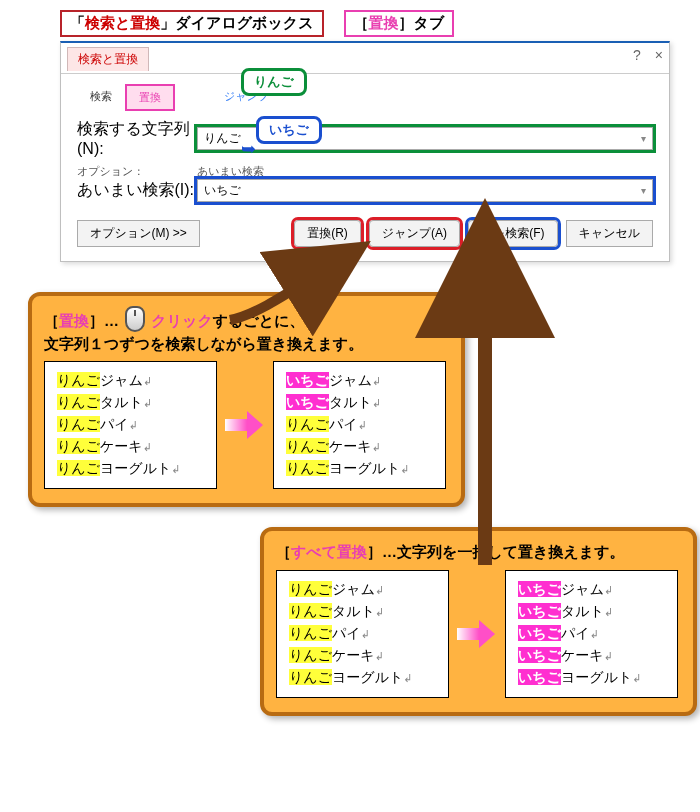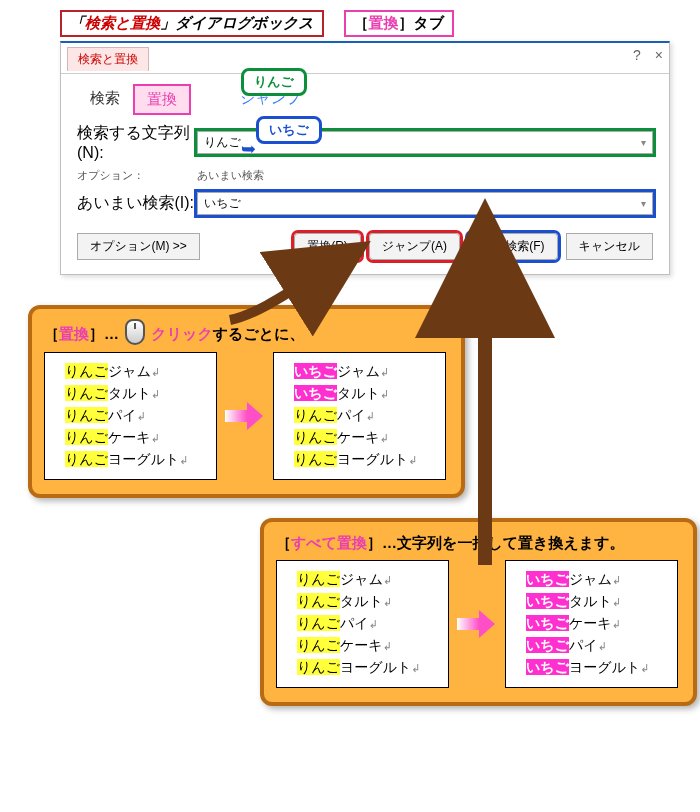--- a/index.html
+++ b/index.html
@@ -15,21 +15,20 @@
     gap: 20px;
     margin-left: 50px;
     margin-bottom: 4px;
     font-weight: bold;
     font-size: 15px;
   }
   .box-a {
     border: 2px solid #b8232a;
     padding: 2px 8px;
     background: #fff;
-    font-style: italic;
   }
   .box-a .red { color: #c00; }
   .box-b {
     border: 2px solid #e93fb1;
     padding: 2px 8px;
     background: #fff;
   }
   .box-b .pink { color: #e93fb1; }
 
   
@@ -67,21 +66,21 @@
     position: relative;
   }
   .tabs {
     display: flex;
     gap: 0;
     margin-bottom: 8px;
     position: relative;
   }
   .tab {
     padding: 4px 12px;
-    font-size: 15px;
+    font-size: 11px;
     border: 1px solid transparent;
     color: #333;
   }
   .tab.active {
     border: 2px solid #e93fb1;
     color: #e93fb1;
     background: #fde;
   }
   .tab.jump { color: #3b82f6; padding-left: 48px; }
 
@@ -132,21 +131,21 @@
     font-size: 12px;
     display: flex;
     justify-content: space-between;
     align-items: center;
     background: #fff;
   }
   .combo .chev { color: #888; font-size: 10px; }
   .outline-green { outline: 3px solid #0b8f3a; }
   .outline-blue  { outline: 3px solid #1a4fcf; }
 
-  .opt-row { font-size: 11px; color: #555; margin-left: 0; margin-bottom: 9px; }
+  .opt-row { font-size: 11px; color: #555; margin-left: 0; margin-bottom: 0; }
   .opt-row .k { display:inline-block; width:120px; }
 
   .btn-row {
     display: flex;
     align-items: center;
     gap: 8px;
     margin-top: 18px;
   }
   .btn-row .spacer { flex: 1; }
   .btn {
@@ -189,21 +188,21 @@
     display: flex;
     align-items: center;
     gap: 8px;
   }
   .list {
     background: #fff;
     border: 1px solid #000;
     padding: 6px 8px;
     width: 155px;
   }
-  .list div { margin: 4px 12px; font-size: 14px; }
+  .list div { margin: 4px 4px; font-size: 14px; }
   .hw-y { background: #ffff3a; }
   .hw-m { background: #ff2fd0; color:#fff; font-weight:bold;}
   .ret { color: #888; font-size: 11px; }
   .big-arrow {
     width: 40px; height: 28px;
     position: relative;
   }
   .big-arrow::before{
     content:"";position:absolute;left:0;top:8px;width:22px;height:12px;
     background: linear-gradient(90deg,#fff,#ff4fc7);
@@ -282,20 +281,21 @@
       </marker>
     </defs>
   <path d="M5,55 C30,50 60,30 95,8" stroke="#6b3a14" stroke-width="10" fill="none" marker-end="url(#ah1)"></path>
 </svg>
 
 <div class="panel panel1">
   <div class="panel-hl">
     <span>［</span><span class="pink">置換</span><span>］…</span>
     <span class="mouse"></span>
     <span class="pink">クリック</span><span>するごとに、</span><br>
+    <span>文字列１つずつを検索しながら置き換えます。</span>
   </div>
   <div class="lists">
     <div class="list">
       <div><span class="hw-y">りんご</span><span>ジャム</span><span class="ret">↲</span></div>
       <div><span class="hw-y">りんご</span><span>タルト</span><span class="ret">↲</span></div>
       <div><span class="hw-y">りんご</span><span>パイ</span><span class="ret">↲</span></div>
       <div><span class="hw-y">りんご</span><span>ケーキ</span><span class="ret">↲</span></div>
       <div><span class="hw-y">りんご</span><span>ヨーグルト</span><span class="ret">↲</span></div>
     </div>
     <div class="big-arrow"></div>
@@ -327,18 +327,18 @@
       <div><span class="hw-y">りんご</span><span>ジャム</span><span class="ret">↲</span></div>
       <div><span class="hw-y">りんご</span><span>タルト</span><span class="ret">↲</span></div>
       <div><span class="hw-y">りんご</span><span>パイ</span><span class="ret">↲</span></div>
       <div><span class="hw-y">りんご</span><span>ケーキ</span><span class="ret">↲</span></div>
       <div><span class="hw-y">りんご</span><span>ヨーグルト</span><span class="ret">↲</span></div>
     </div>
     <div class="big-arrow"></div>
     <div class="list">
       <div><span class="hw-m">いちご</span><span>ジャム</span><span class="ret">↲</span></div>
       <div><span class="hw-m">いちご</span><span>タルト</span><span class="ret">↲</span></div>
+      <div><span class="hw-m">いちご</span><span>パイ</span><span class="ret">↲</span></div>
       <div><span class="hw-m">いちご</span><span>ケーキ</span><span class="ret">↲</span></div>
-      <div><span class="hw-m">いちご</span><span>パイ</span><span class="ret">↲</span></div>
       <div><span class="hw-m">いちご</span><span>ヨーグルト</span><span class="ret">↲</span></div>
     </div>
   </div>
 </div>
 
 </body></html>

